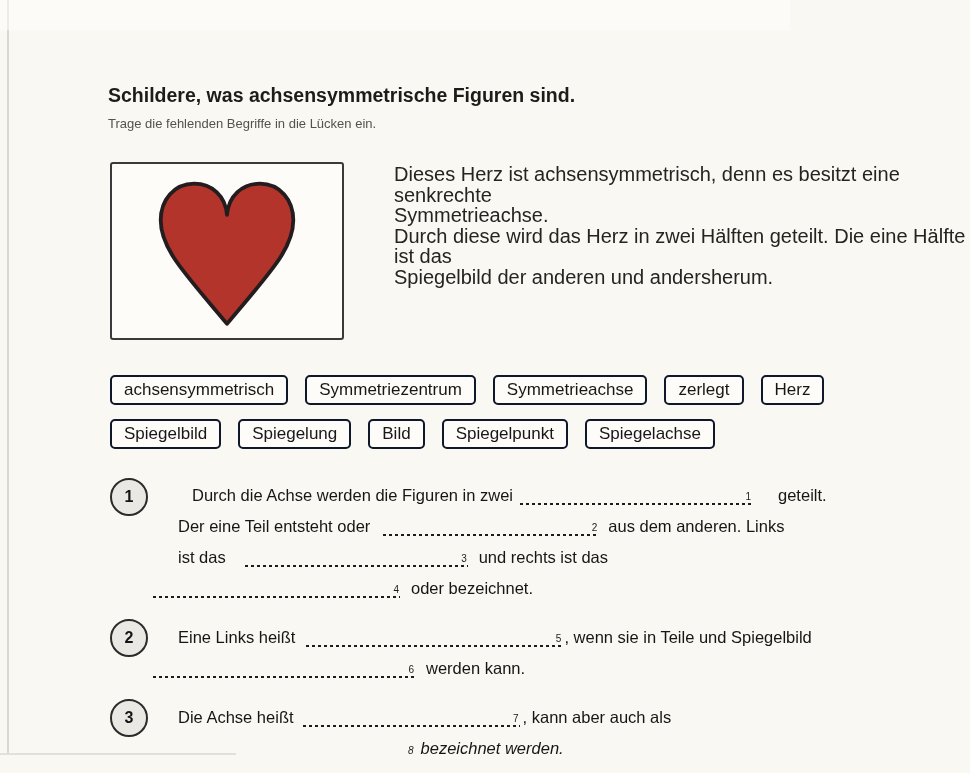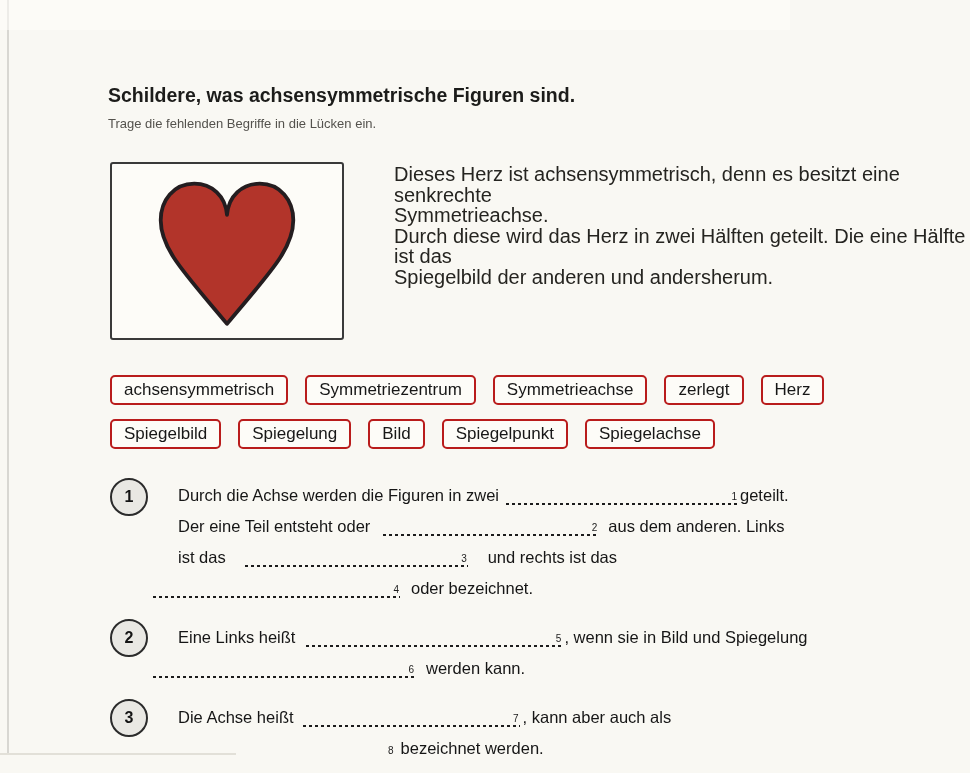--- a/index.html
+++ b/index.html
@@ -24,21 +24,21 @@
   .figure-box svg { width:158px; height:160px; margin-top:4px; }
 
   .description { position:absolute; left:360px; top:164px; font-size:20px; line-height:20.5px; color:#252420;margin-left:34px; }
 
   .wb-row { position:absolute; left:110px; display:flex; gap:17px; }
   .wb-row1 { top:375px; }
   .wb-row2 { top:419px; }
   .chip {
     font-family:"Liberation Sans", sans-serif;
     font-size:17px; color:#171717; background:#fdfcf8;
-    border:2px solid #b91c1c; border-radius:5px;
+    border:2px solid #0f172a; border-radius:5px;
     height:30px; padding:0 12px; line-height:26px;
     display:inline-block; white-space:nowrap; cursor:pointer;
   }
 
   .num-circle {
     position:absolute; left:110px; width:38px; height:38px; border-radius:50%;
     background:#e9e8e3; border:2px solid #2b2b2b;
     display:flex; align-items:center; justify-content:center;
     font-size:16px; font-weight:bold; color:#141414;
   }
@@ -87,25 +87,25 @@
   </div>
   <div class="wb-row wb-row2">
     <button class="chip">Spiegelbild</button>
     <button class="chip">Spiegelung</button>
     <button class="chip">Bild</button>
     <button class="chip">Spiegelpunkt</button>
     <button class="chip">Spiegelachse</button>
   </div>
 
   <div class="num-circle c1">1</div>
-  <div class="line" style="left:178px; top:486px;"><span>Durch die Achse werden die Figuren in zwei</span><span class="blank" style="width:232px; margin-left:7px;"><span class="blank-num">1</span></span><span style="margin-left:2px;">geteilt.</span></div>
+  <div class="line" style="left:192px; top:486px;"><span>Durch die Achse werden die Figuren in zwei</span><span class="blank" style="width:232px; margin-left:7px;"><span class="blank-num">1</span></span><span style="margin-left:26px;">geteilt.</span></div>
   <div class="line" style="left:178px; top:517px;"><span>Der eine Teil entsteht oder</span><span class="blank" style="width:215px; margin-left:13px;"><span class="blank-num">2</span></span><span style="margin-left:10px;">aus dem anderen. Links</span></div>
-  <div class="line" style="left:178px; top:548px;"><span>ist das</span><span class="blank" style="width:223px; margin-left:19px;"><span class="blank-num">3</span></span><span style="margin-left:20px;">und rechts ist das</span></div>
+  <div class="line" style="left:178px; top:548px;"><span>ist das</span><span class="blank" style="width:223px; margin-left:19px;"><span class="blank-num">3</span></span><span style="margin-left:11px;">und rechts ist das</span></div>
   <div class="line" style="left:153px; top:579px;"><span class="blank" style="width:247px;"><span class="blank-num">4</span></span><span style="margin-left:11px;">oder bezeichnet.</span></div>
 
   <div class="num-circle c2">2</div>
-  <div class="line" style="left:178px; top:628px;"><span>Eine Links heißt</span><span class="blank" style="width:256px; margin-left:11px;"><span class="blank-num">5</span></span><span style="margin-left:2px;">, wenn sie in Bild und Spiegelung</span></div>
+  <div class="line" style="left:178px; top:628px;"><span>Eine Links heißt</span><span class="blank" style="width:256px; margin-left:11px;"><span class="blank-num">5</span></span><span style="margin-left:2px;">, wenn sie in Teile und Spiegelbild</span></div>
   <div class="line" style="left:153px; top:659px;"><span class="blank" style="width:262px;"><span class="blank-num">6</span></span><span style="margin-left:11px;">werden kann.</span></div>
 
   <div class="num-circle c3">3</div>
   <div class="line" style="left:178px; top:708px;"><span>Die Achse heißt</span><span class="blank" style="width:217px; margin-left:9px;"><span class="blank-num">7</span></span><span style="margin-left:3px;">, kann aber auch als</span></div>
-  <div class="line" style="left:388px; top:739px;"><span class="inline-num">8</span><span style="margin-left:7px;">bezeichnet werden.</span></div>
+  <div class="line" style="left:408px; top:739px;font-style:italic;"><span class="inline-num">8</span><span style="margin-left:7px;">bezeichnet werden.</span></div>
 </div>
 
 </body></html>

